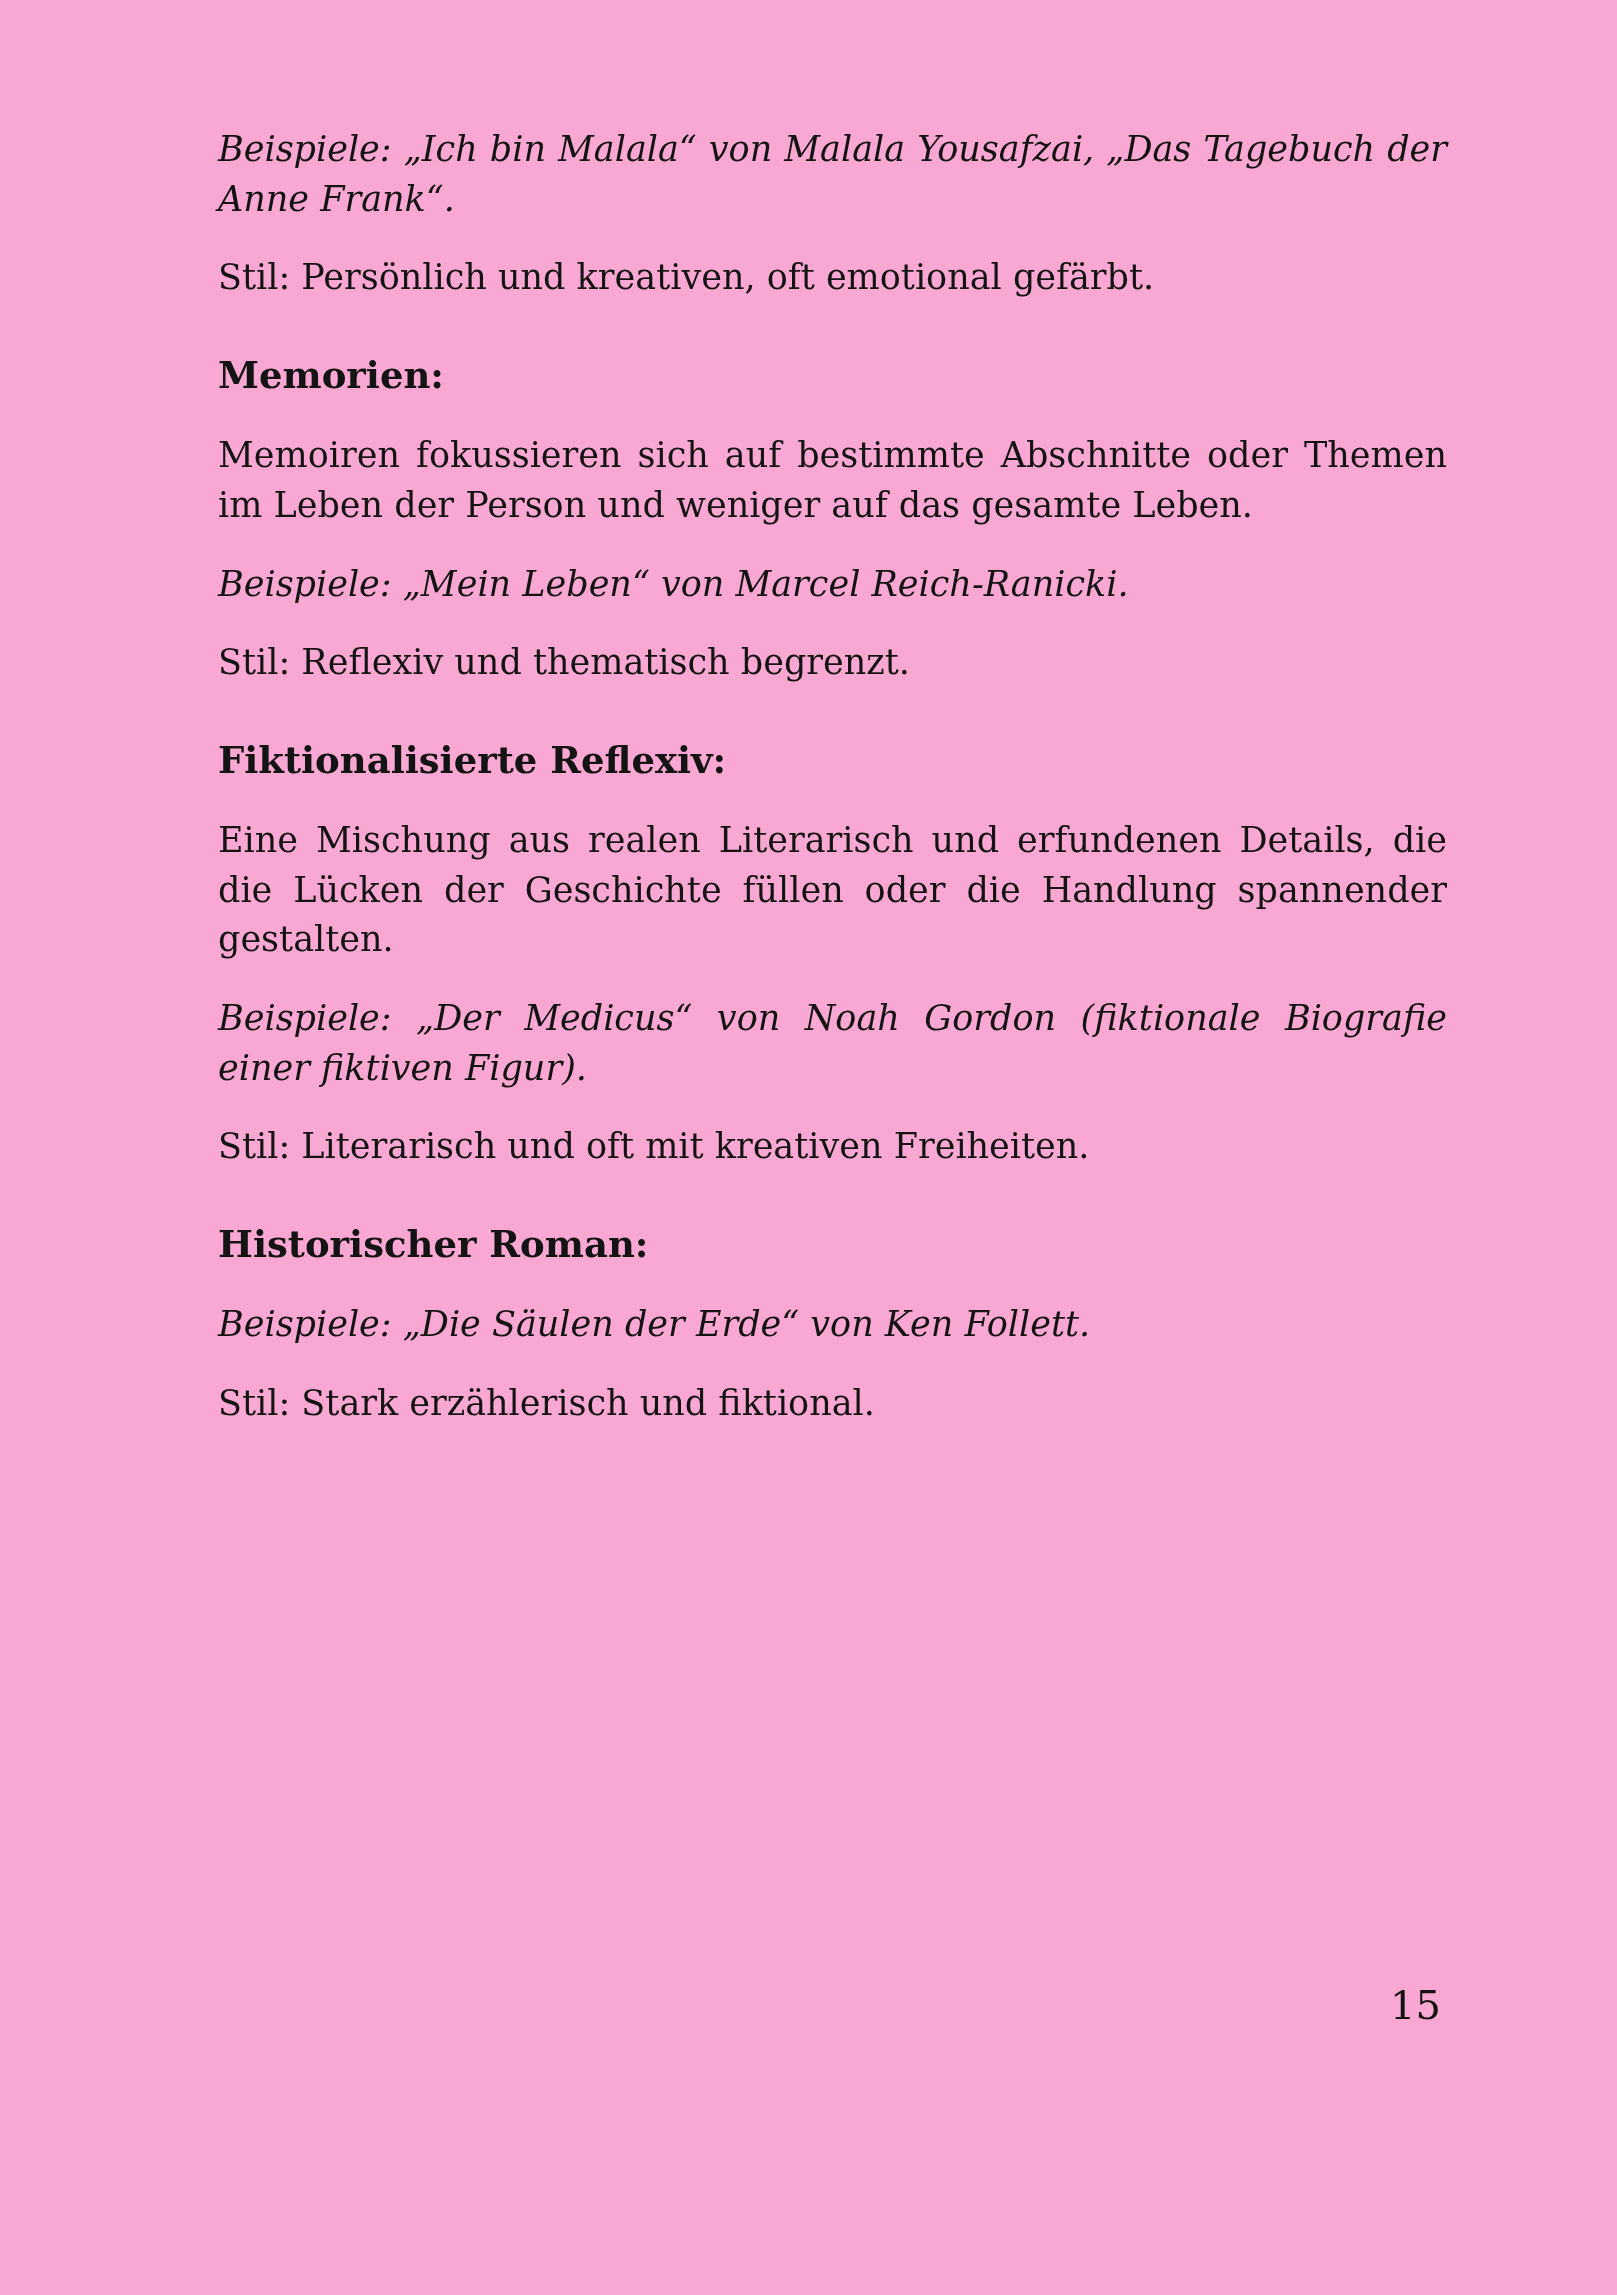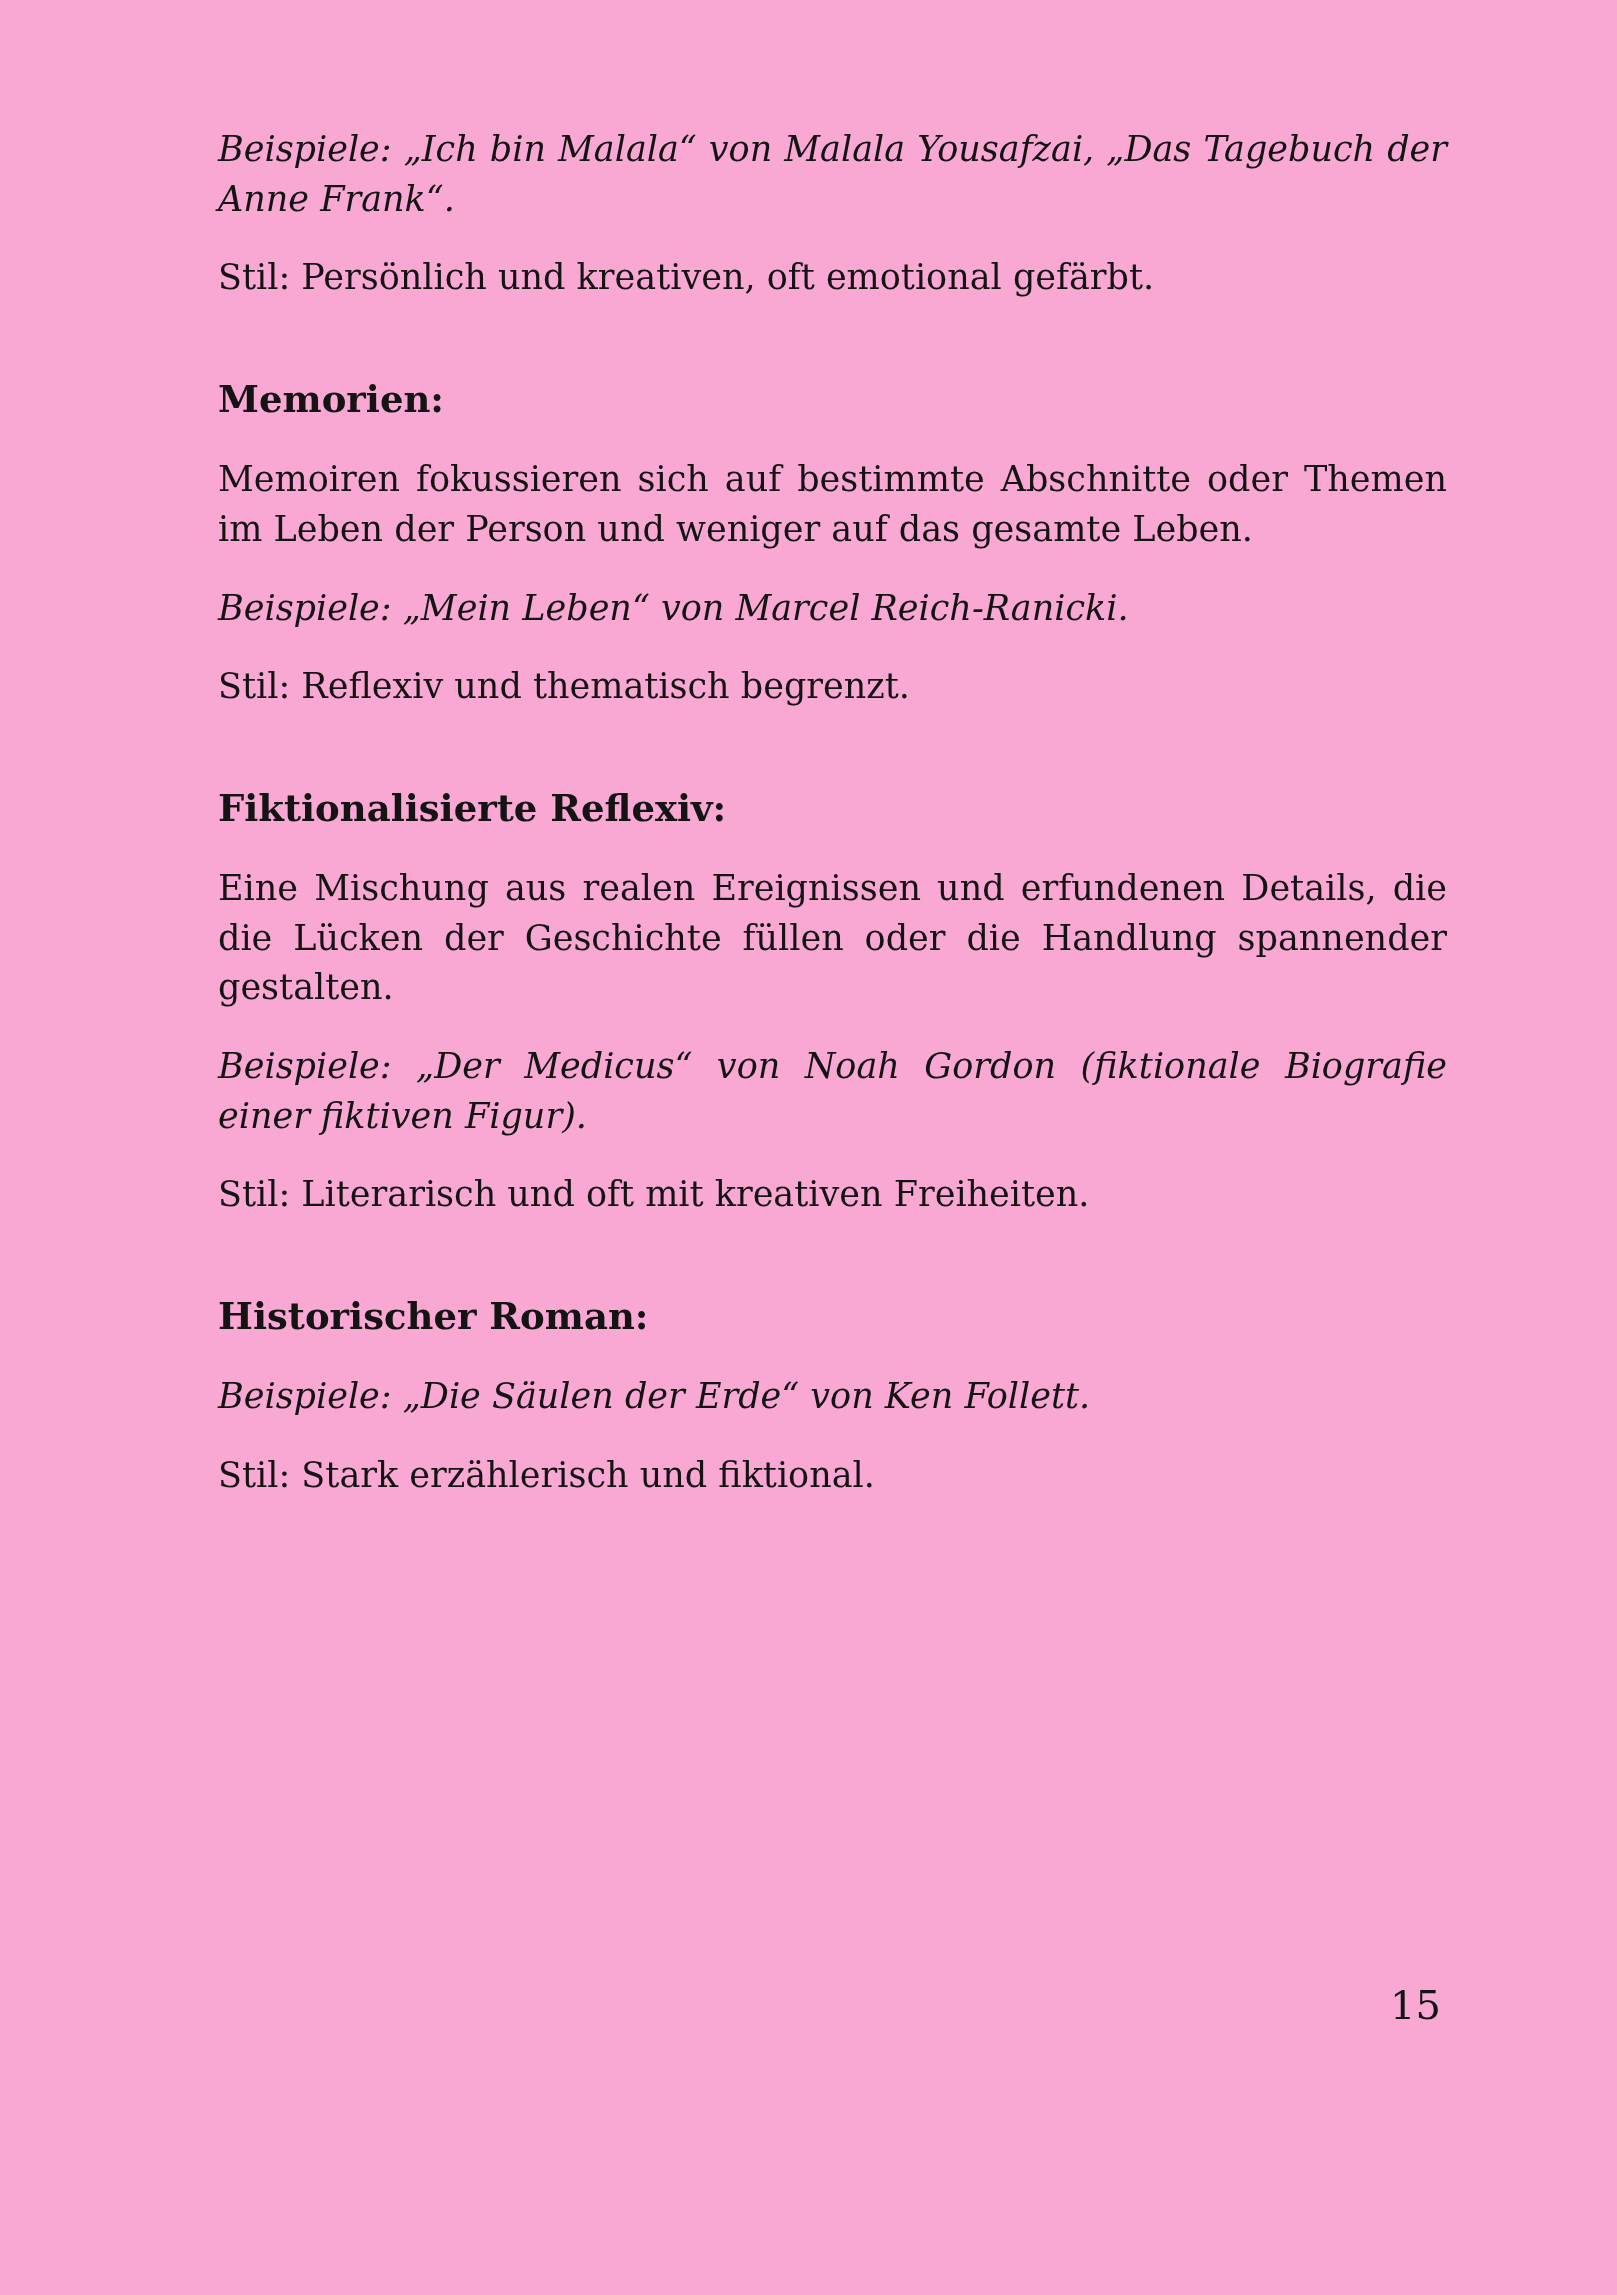--- a/index.html
+++ b/index.html
@@ -29,21 +29,21 @@
     margin: 0 0 29px 0;
   }
   .para.example {
     font-style: italic;
   }
   .heading {
     font-size: 37px;
     line-height: 1.3;
     font-weight: bold;
     text-align: left;
-    margin: 72px 0 32px 0;
+    margin: 48px 0 32px 0;
   }
   .page-number {
     position: absolute;
     top: 1985px;
     right: 177px;
     font-size: 40px;
     line-height: 1;
     color: #141414;
   }
 </style>
@@ -59,21 +59,21 @@
 
   <section class="doc-section">
     <h2 class="heading">Memorien:</h2>
     <p class="para body-text">Memoiren fokussieren sich auf bestimmte Abschnitte oder Themen im Leben der Person und weniger auf das gesamte Leben.</p>
     <p class="para example">Beispiele: „Mein Leben“ von Marcel Reich-Ranicki.</p>
     <p class="para style-line">Stil: Reflexiv und thematisch begrenzt.</p>
   </section>
 
   <section class="doc-section">
     <h2 class="heading">Fiktionalisierte Reflexiv:</h2>
-    <p class="para body-text">Eine Mischung aus realen Ereignissen und erfundenen Details, die die Lücken der Geschichte füllen oder die Handlung spannender gestalten.</p>
+    <p class="para body-text">Eine Mischung aus realen Literarisch und erfundenen Details, die die Lücken der Geschichte füllen oder die Handlung spannender gestalten.</p>
     <p class="para example">Beispiele: „Der Medicus“ von Noah Gordon (fiktionale Biografie einer fiktiven Figur).</p>
     <p class="para style-line">Stil: Literarisch und oft mit kreativen Freiheiten.</p>
   </section>
 
   <section class="doc-section">
     <h2 class="heading">Historischer Roman:</h2>
     <p class="para example">Beispiele: „Die Säulen der Erde“ von Ken Follett.</p>
     <p class="para style-line">Stil: Stark erzählerisch und fiktional.</p>
   </section>
 

